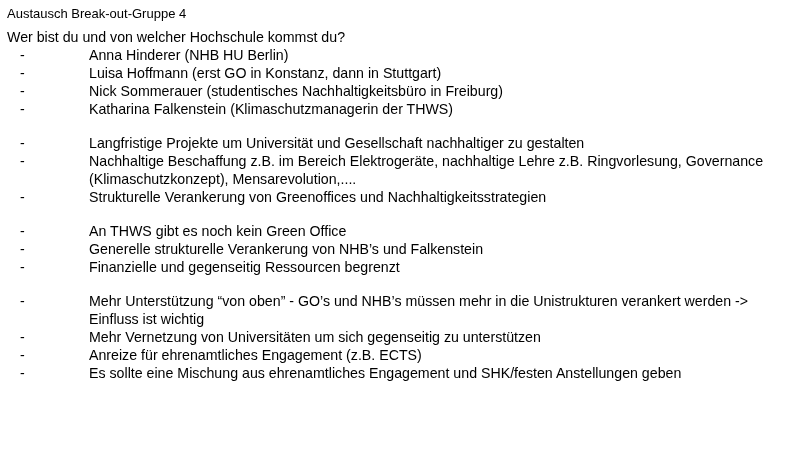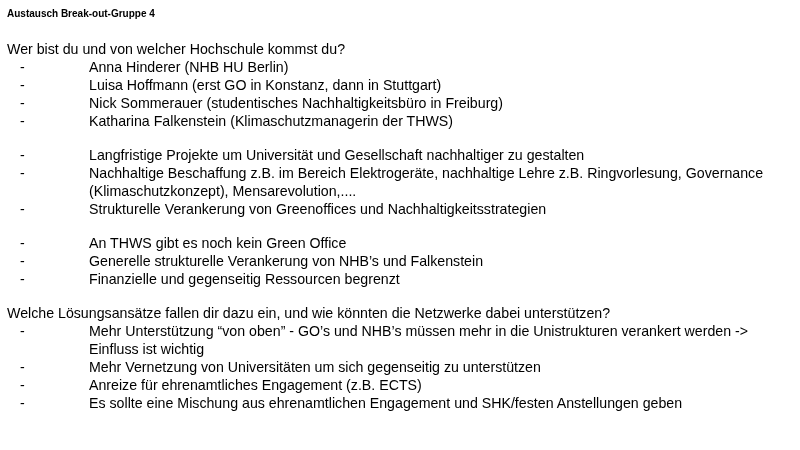--- a/index.html
+++ b/index.html
@@ -5,21 +5,21 @@
     html, body { margin: 0; padding: 0; background: #ffffff; }
     body {
       width: 800px; height: 450px; overflow: hidden;
       font-family: "Liberation Sans", sans-serif;
       color: #000000;
       font-size: 14.2px;
       line-height: 18px;
       position: relative;
     }
     .page { position: absolute; left: 7px; top: 5px; width: 790px; }
-    .title { font-weight: bold; font-size: 10px; height: 18px; margin-bottom: 17px; }
+    .title { font-weight: normal; font-size: 13px; height: 18px; margin-bottom: 5px; }
     .section { margin-bottom: 16px; }
     .question { height: 18px; }
     ul { list-style: none; margin: 0; padding: 0; }
     li { position: relative; padding-left: 40px; }
     li .dash { position: absolute; left: 13px; top: 0; }
     li .text { display: block; margin-left: 42px; }
   </style>
 </head>
 <body>
 
@@ -76,33 +76,32 @@
           <span class="text">Generelle strukturelle Verankerung von NHB’s und Falkenstein</span>
         </li>
       <li>
           <span class="dash">-</span>
           <span class="text">Finanzielle und gegenseitig Ressourcen begrenzt</span>
         </li>
     </ul>
   </div>
 
   <div class="section">
-    <div class="question">Welche Lösungsansätze fallen dir dazu ein, und wie könnten die Netzwerke dabei unterstützen?</div>
     <ul>
       <li>
           <span class="dash">-</span>
           <span class="text">Mehr Unterstützung “von oben” - GO’s und NHB’s müssen mehr in die Unistrukturen verankert werden -&gt; Einfluss ist wichtig</span>
         </li>
       <li>
           <span class="dash">-</span>
           <span class="text">Mehr Vernetzung von Universitäten um sich gegenseitig zu unterstützen</span>
         </li>
       <li>
           <span class="dash">-</span>
           <span class="text">Anreize für ehrenamtliches Engagement (z.B. ECTS)</span>
         </li>
       <li>
           <span class="dash">-</span>
-          <span class="text">Es sollte eine Mischung aus ehrenamtlichen Engagement und SHK/festen Anstellungen geben</span>
+          <span class="text">Es sollte eine Mischung aus ehrenamtliches Engagement und SHK/festen Anstellungen geben</span>
         </li>
     </ul>
   </div>
 </div>
 
 </body></html>

